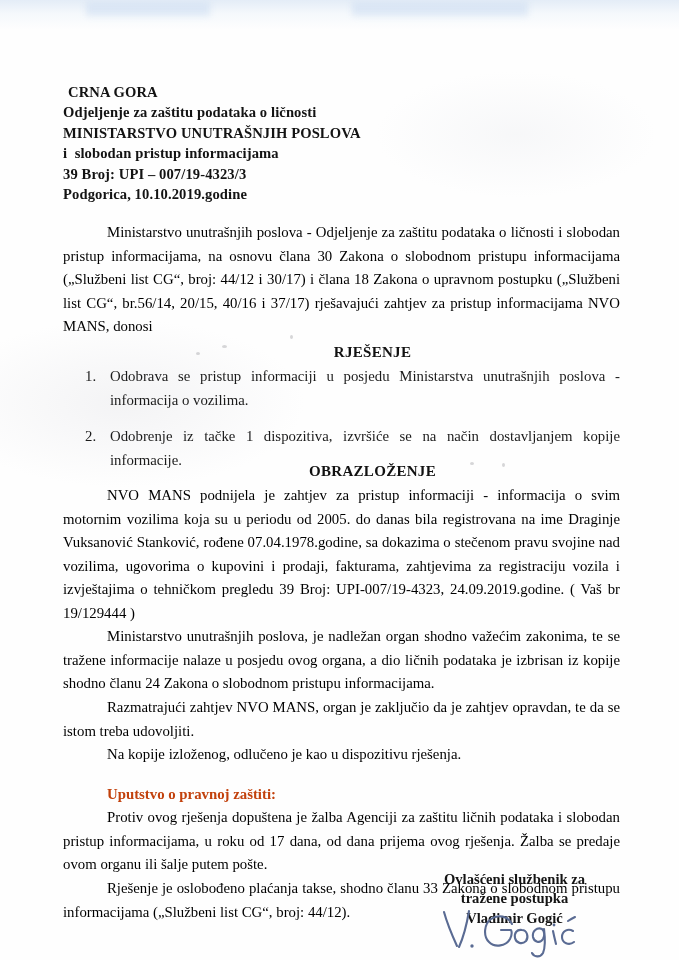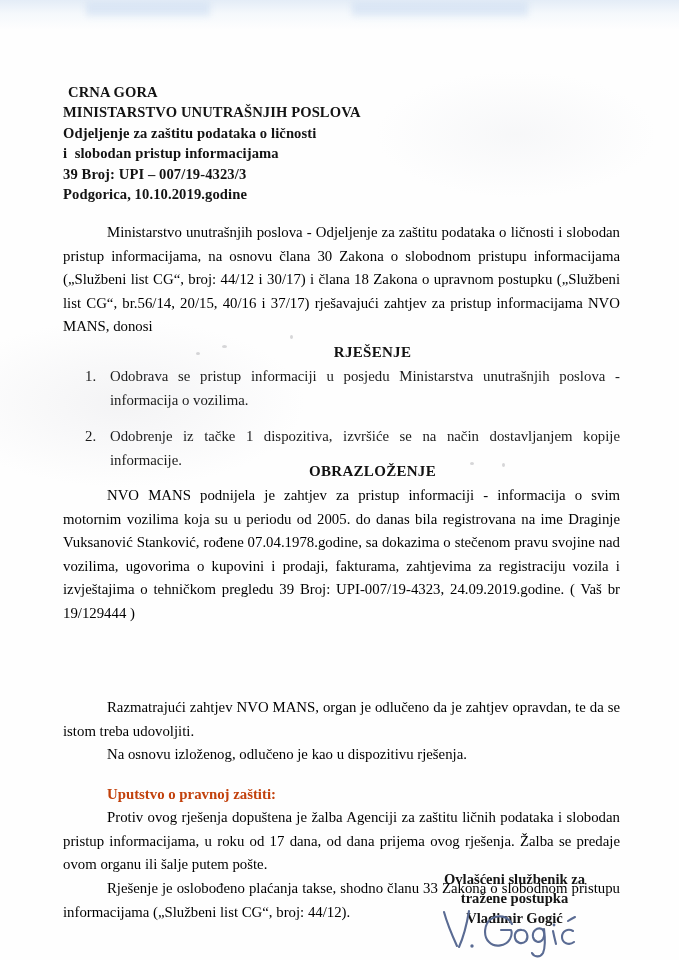--- a/index.html
+++ b/index.html
@@ -186,22 +186,22 @@
   <div class="fleck" style="left:196px;top:352px;width:4px;height:3px;"></div>
   <div class="fleck" style="left:290px;top:335px;width:3px;height:4px;"></div>
   <div class="fleck" style="left:470px;top:462px;width:4px;height:3px;"></div>
   <div class="fleck" style="left:502px;top:463px;width:3px;height:4px;"></div>
   <div class="fleck" style="left:239px;top:520px;width:3px;height:3px;"></div>
 
   <div class="content">
 
     <div class="letterhead">
       <div class="lh-line first">CRNA GORA</div>
+      <div class="lh-line">Odjeljenje za zaštitu podataka o ličnosti</div>
       <div class="lh-line">MINISTARSTVO UNUTRAŠNJIH POSLOVA</div>
-      <div class="lh-line">Odjeljenje za zaštitu podataka o ličnosti</div>
       <div class="lh-line">i  slobodan pristup informacijama</div>
       <div class="lh-line">39 Broj: UPI – 007/19-4323/3</div>
       <div class="lh-line">Podgorica, 10.10.2019.godine</div>
     </div>
 
     <div class="body-block" style="top:221px;">
       <p>Ministarstvo unutrašnjih poslova - Odjeljenje za zaštitu podataka o ličnosti i slobodan pristup informacijama, na osnovu člana 30 Zakona o slobodnom pristupu informacijama („Službeni list CG“, broj: 44/12 i 30/17)  i člana 18 Zakona o upravnom postupku („Službeni list CG“, br.56/14, 20/15, 40/16 i 37/17) rješavajući zahtjev za pristup informacijama NVO MANS, donosi</p>
     </div>
 
     <div class="centered-heading" style="top:344px;">
@@ -223,27 +223,30 @@
     </div>
 
     <div class="centered-heading" style="top:463px;">
       <span>OBRAZLOŽENJE</span>
     </div>
 
     <div class="body-block" style="top:484px;">
       <p>NVO MANS podnijela je zahtjev za pristup informaciji - informacija o svim motornim vozilima koja su u periodu od 2005. do danas bila registrovana na ime Draginje Vuksanović Stanković, rođene 07.04.1978.godine, sa dokazima o stečenom pravu svojine nad vozilima, ugovorima o kupovini i prodaji, fakturama, zahtjevima za registraciju vozila i izvještajima o tehničkom pregledu  39 Broj: UPI-007/19-4323, 24.09.2019.godine. ( Vaš br 19/129444 )</p>
     </div>
 
+    <div class="body-block" style="top:625px;">
+      <p>Ministarstvo unutrašnjih poslova, je nadležan organ shodno važećim zakonima, te se tražene informacije nalaze u posjedu ovog organa, a dio ličnih podataka je izbrisan iz kopije shodno članu 24 Zakona o slobodnom pristupu informacijama.</p>
+    </div>
 
     <div class="body-block" style="top:696px;">
-      <p>Razmatrajući zahtjev NVO MANS, organ je odlučeno da je zahtjev opravdan, te da se istom treba udovoljiti.</p>
+      <p>Razmatrajući zahtjev NVO MANS, organ je zaključio da je zahtjev opravdan, te da se istom treba udovoljiti.</p>
     </div>
 
     <div class="body-block" style="top:743px;">
-      <p>Na osnovu izloženog, odlučeno je kao u dispozitivu rješenja.</p>
+      <p>Na kopije izloženog, odlučeno je kao u dispozitivu rješenja.</p>
     </div>
 
     <div class="sub-heading" style="top:783px;">Uputstvo o pravnoj zaštiti:</div>
 
     <div class="body-block" style="top:806px;">
       <p>Protiv ovog rješenja dopuštena je žalba Agenciji za zaštitu ličnih podataka i slobodan  pristup informacijama, u roku od 17 dana, od dana prijema ovog rješenja. Žalba se predaje ovom organu ili šalje putem pošte.</p>
     </div>
 
     <div class="body-block" style="top:877px;">
       <p>Rješenje je oslobođeno plaćanja takse, shodno članu 33 Zakona o slobodnom pristupu informacijama („Službeni list CG“, broj: 44/12).</p>

